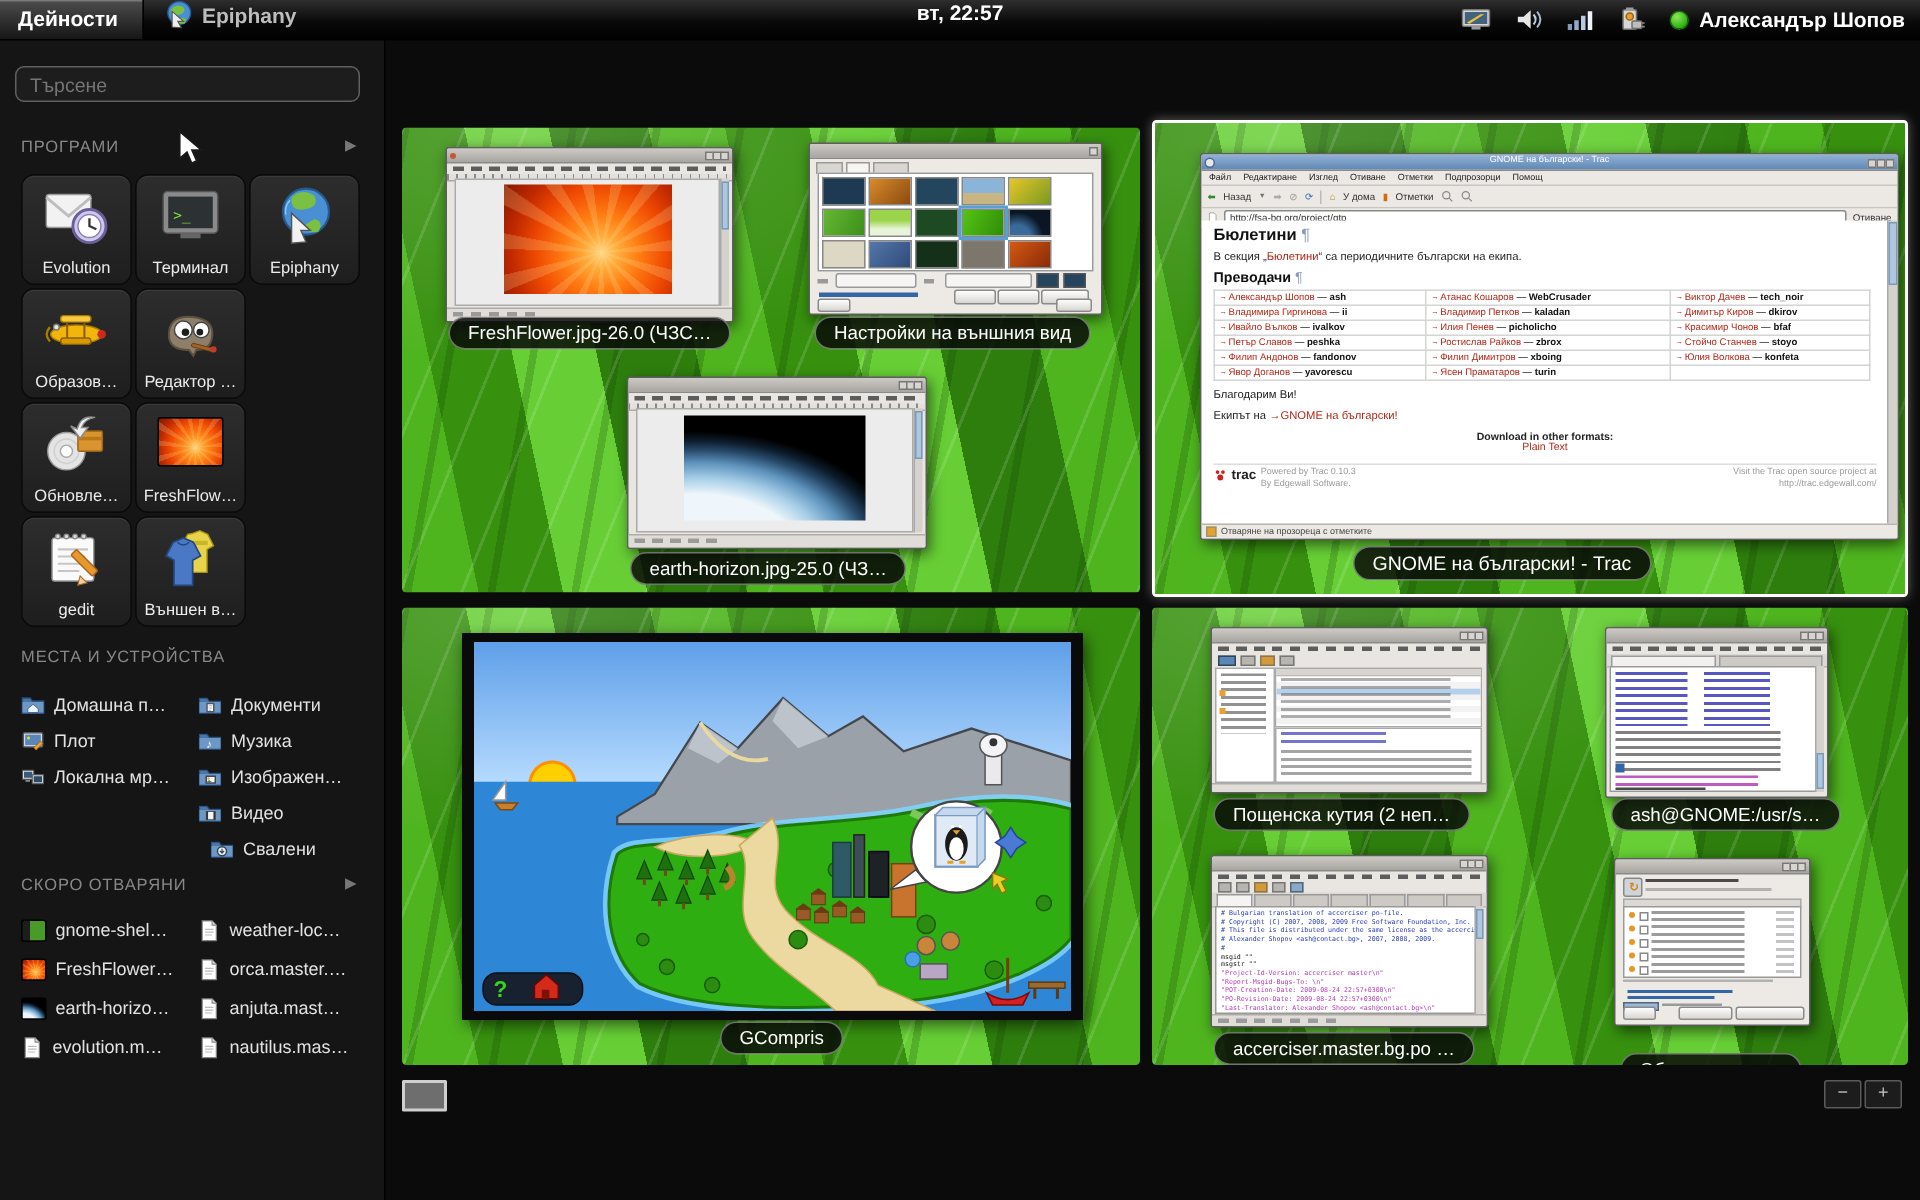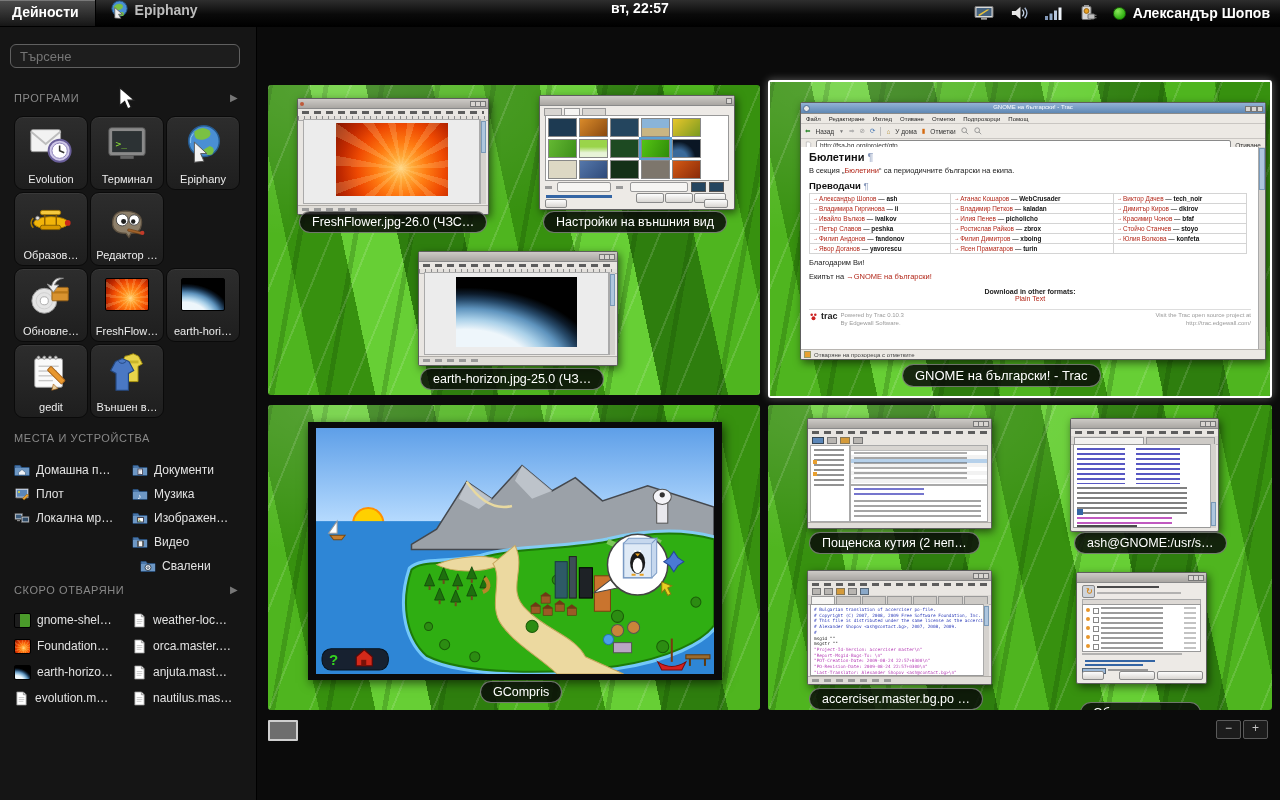--- a/index.html
+++ b/index.html
@@ -230,24 +230,20 @@
         <rect x="25" y="15" width="17" height="14" rx="1" fill="#d9932f" stroke="#96621a"></rect>
         <rect x="25" y="19" width="17" height="2.4" fill="#b87718"></rect>
         <path d="M37 5.5 q-10 -2 -12.5 8 l-4.5 -2 l6.5 8.5 l5.5 -7.5 l-4.5 0 q2.5 -6 9.5 -7z" fill="#efefef" stroke="#8a8a8a"></path>
       </svg>
     <span class="tlabel">Обновле…</span>
   </div>
   <div class="tile" style="left:90px;top:242px">
     <div class="thumbimg flower"></div>
     <span class="tlabel">FreshFlow…</span>
   </div>
-  <div class="tile" style="left:166px;top:242px">
-    <div class="thumbimg earthimg"></div>
-    <span class="tlabel">earth-hori…</span>
-  </div>
   <div class="tile" style="left:14px;top:318px">
     <svg class="tico" viewBox="0 0 48 48">
         <rect x="7" y="10" width="29" height="30" rx="2" fill="#fafafa" stroke="#999"></rect>
         <g stroke="#8a8a8a">
           <circle cx="11" cy="9" r="1.6" fill="#ddd"></circle>
           <circle cx="17" cy="9" r="1.6" fill="#ddd"></circle>
           <circle cx="23" cy="9" r="1.6" fill="#ddd"></circle>
           <circle cx="29" cy="9" r="1.6" fill="#ddd"></circle>
         </g>
         <g stroke="#c6c6c6" stroke-width="1.4">
@@ -351,21 +347,21 @@
 
   <div class="sechdr" style="left:14px;top:558px">СКОРО ОТВАРЯНИ</div>
   <div class="hdrarrow" style="top:558px">▶</div>
 
   <div class="pitem" style="left:14px;top:584px;width:112px">
     <span class="mthumb" style="background:linear-gradient(90deg,#1d1d1d 35%,#4a9a2a 35%)"></span>
     <span>gnome-shel…</span>
   </div>
   <div class="pitem" style="left:14px;top:610px;width:112px">
     <span class="mthumb flower"></span>
-    <span>Foundation…</span>
+    <span>FreshFlower…</span>
   </div>
   <div class="pitem" style="left:14px;top:636px;width:112px">
     <span class="mthumb earthimg"></span>
     <span>earth-horizo…</span>
   </div>
   <div class="pitem" style="left:14px;top:662px;width:112px">
     <svg width="15" height="15" viewBox="0 0 16 16">
         <path d="M3 1 h7 l3 3 v11 h-10z" fill="#fff" stroke="#888" stroke-width=".8"></path>
         <path d="M10 1 v3 h3" fill="#ddd" stroke="#888" stroke-width=".8"></path>
         <path d="M5 7 h6 M5 9 h6 M5 11 h5" stroke="#bbb" stroke-width=".8"></path>

